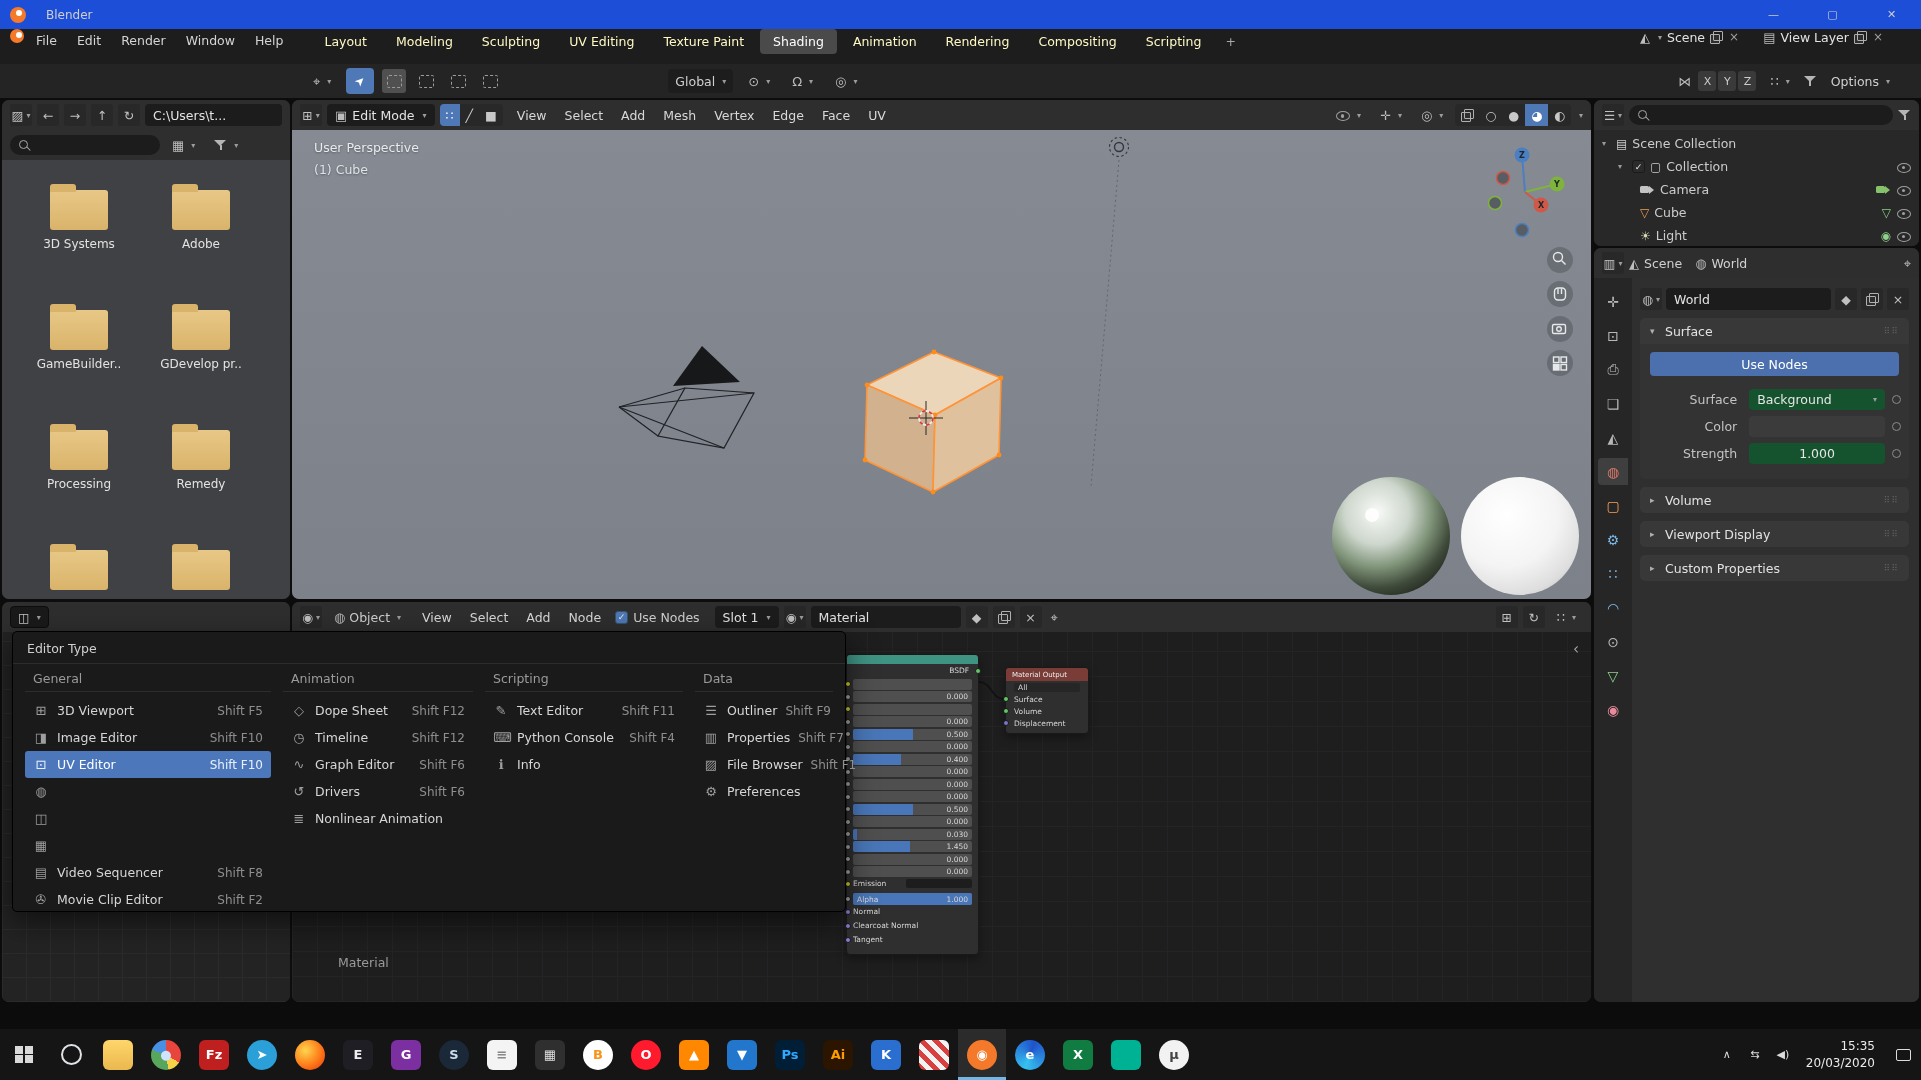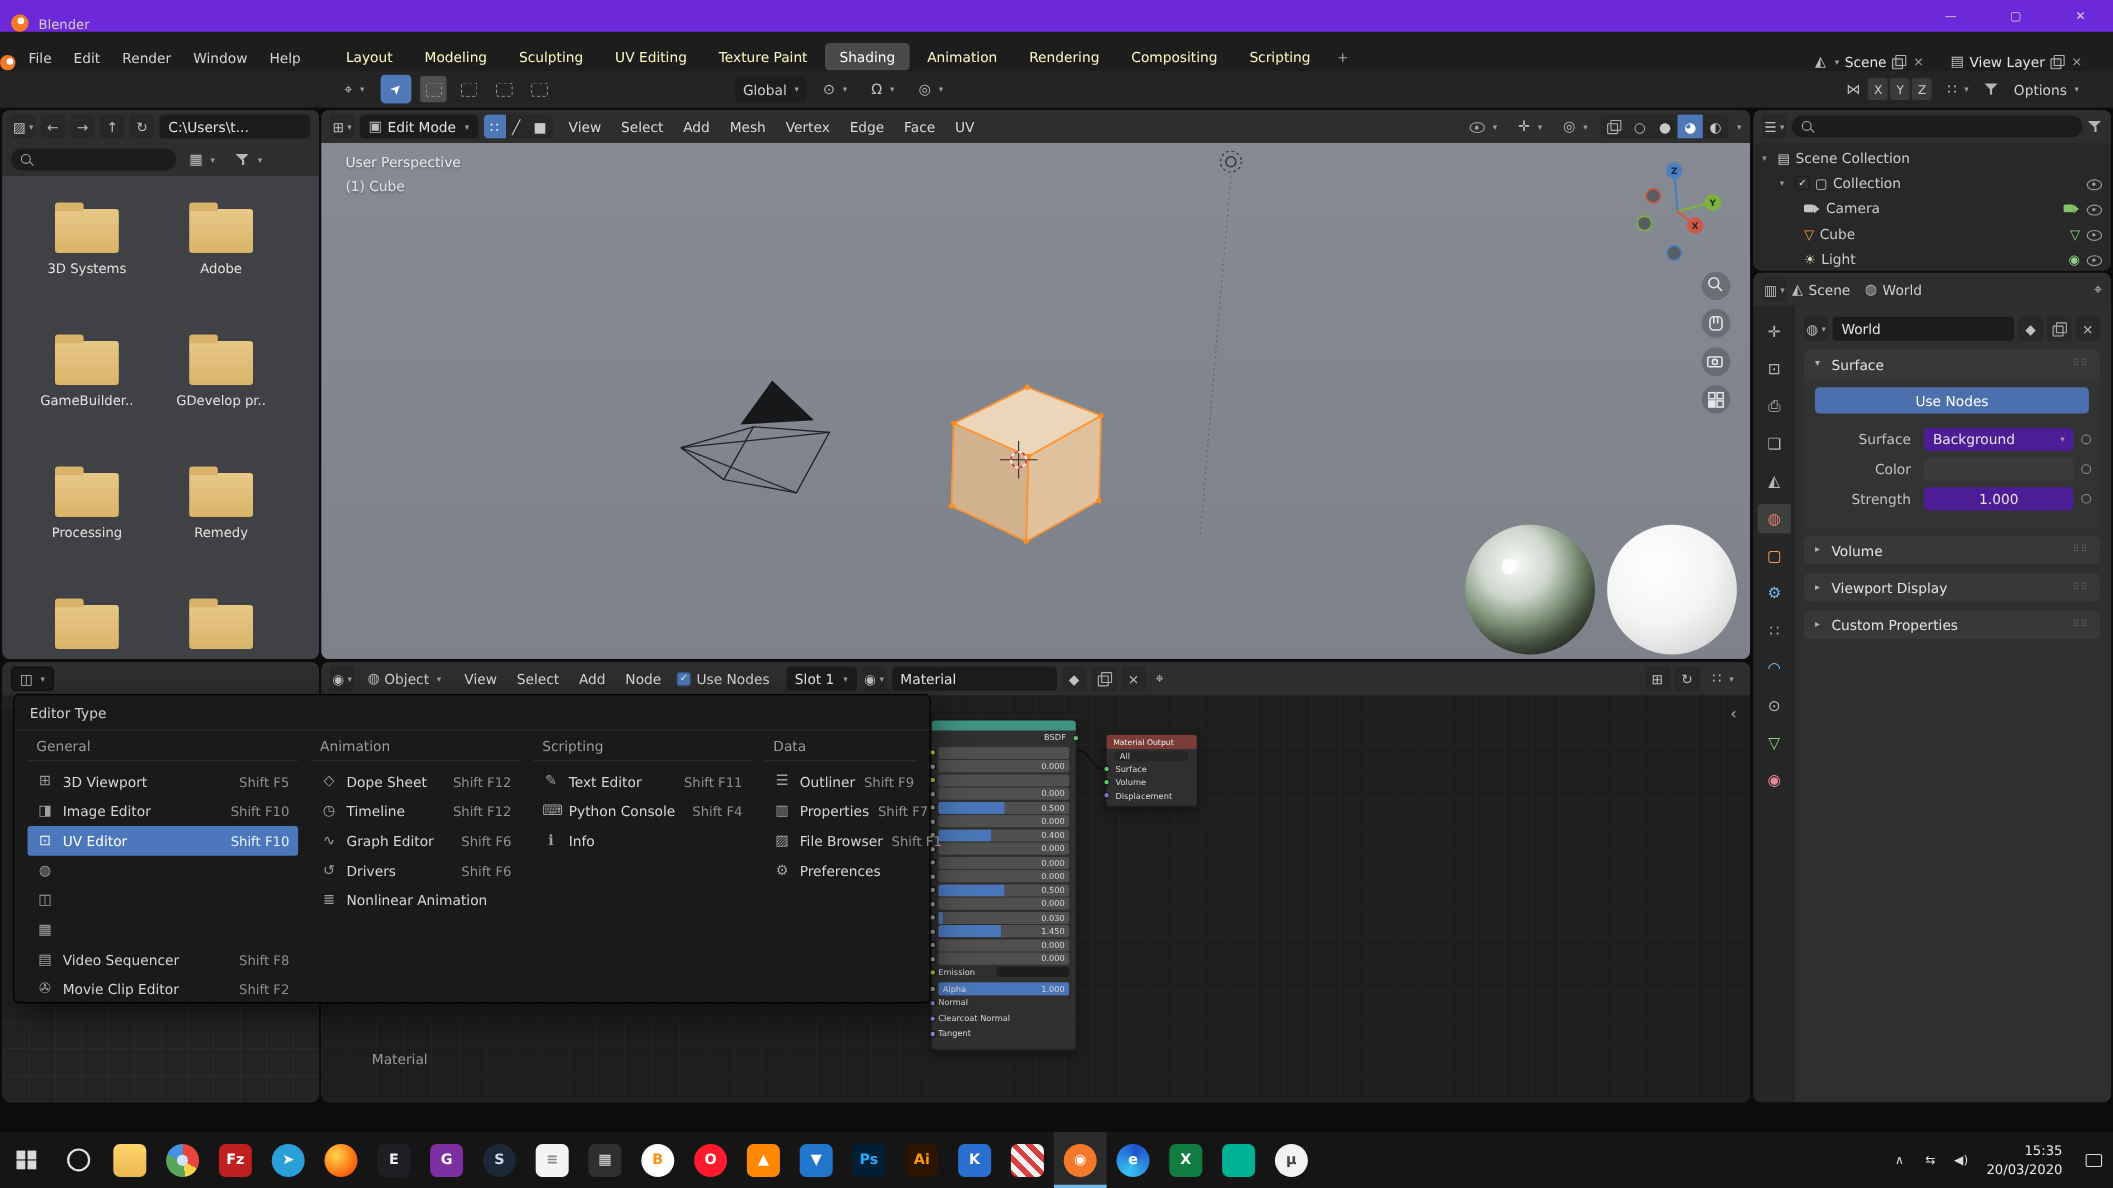--- a/index.html
+++ b/index.html
@@ -2,28 +2,28 @@
 <html><head>
 <meta charset="utf-8">
 <style>
 *{box-sizing:border-box;margin:0;padding:0}
 body{margin:0;background:#000;font-family:"DejaVu Sans","Liberation Sans",sans-serif}
 .screen{position:relative;width:1921px;height:1080px;background:#0c0c0c;color:#d0d0d0;font-size:12.5px;overflow:hidden}
 .ico{display:inline-flex;align-items:center;justify-content:center;color:#bdbdbd;font-size:13px;line-height:1}
 .caret{font-size:8px;color:#9c9c9c;margin-left:3px}
 .grow{flex:1}
 
-.titlebar{position:absolute;left:0;top:0;width:1921px;height:29px;background:#6d28d9;display:flex;align-items:flex-end;padding-left:10px;gap:9px}
+.titlebar{position:absolute;left:0;top:0;width:1921px;height:29px;background:#1d4ed8;display:flex;align-items:center;padding-left:10px;gap:20px}
 .titlebar .t{color:#cfcfcf;font-size:12px}
 .winbtns{margin-left:auto;display:flex;height:29px}
 .winbtn{width:59px;height:29px;display:flex;align-items:center;justify-content:center;color:#cfcfcf;font-size:11px}
 .blogo{width:16px;height:16px;border-radius:50%;background:#f5792a;position:relative;display:inline-block;flex:none}
 .blogo::after{content:'';position:absolute;width:6px;height:6px;border-radius:50%;background:#fff;left:6px;top:3px}
 
-.menubar{position:absolute;left:0;top:29px;width:1921px;height:35px;background:#1d1d1d;display:flex;align-items:flex-end;padding:0 0;gap:2px}
+.menubar{position:absolute;left:0;top:29px;width:1921px;height:35px;background:#1d1d1d;display:flex;align-items:flex-start;padding:0 10px;gap:2px}
 .mitem{padding:4px 10px;color:#d4d4d4;border-radius:3px;white-space:nowrap}
 .wstabs{display:flex;gap:3px;margin-left:16px}
 .wstab{padding:5px 13px;border-radius:4px;color:#fef9c3;white-space:nowrap}
 .wstab[data-state="active"]{background:#4a4a4a;color:#fff}
 .addws{padding:5px 9px;color:#a8a8a8}
 .mbright{margin-left:auto;display:flex;gap:22px;padding-right:26px}
 .mbgroup{display:flex;align-items:center;gap:5px}
 .mbgroup .txt{color:#e2e2e2;white-space:nowrap}
 .sbtn{color:#9f9f9f;font-size:12px;padding:1px 2px}
 
@@ -125,21 +125,21 @@
 .pcontent{flex:1;background:#2f2f2f;padding:8px 10px 0 8px}
 .idrow{display:flex;align-items:center;gap:4px;margin-top:2px}
 .panel{background:#383838;border-radius:5px;margin-top:8px;overflow:hidden}
 .ph{height:26px;display:flex;align-items:center;gap:7px;padding:0 10px;color:#e2e2e2}
 .ph .arr{color:#b0b0b0;font-size:9px;width:8px}
 .grip{margin-left:auto;color:#5e5e5e;font-size:9px;letter-spacing:1px}
 .pbody{padding:2px 8px 12px;background:#333}
 .usenodes{height:24px;margin:6px 2px 10px;background:#4b70ad;border-radius:4px;display:flex;align-items:center;justify-content:center;color:#fff;gap:6px}
 .prow{display:flex;align-items:center;height:27px}
 .plab{width:40%;text-align:right;padding-right:12px;color:#c3c3c3;white-space:nowrap}
-.pfield{flex:1;height:21px;background:#4c1d95;border-radius:4px;display:flex;align-items:center;padding:0 8px;color:#e6e6e6}
+.pfield{flex:1;height:21px;background:#14532d;border-radius:4px;display:flex;align-items:center;padding:0 8px;color:#e6e6e6}
 .pfield.center{justify-content:center}
 .pfield.swatch{background:#3b3b3b}
 .adot{width:9px;height:9px;border:1.2px solid #8a8a8a;border-radius:50%;margin-left:7px;flex:none}
 
 .popup{position:absolute;left:12px;top:631px;width:834px;height:281px;background:#1a1a1a;border:1px solid #000;border-radius:5px;box-shadow:0 10px 30px rgba(0,0,0,.55);z-index:50;padding:4px 0}
 .popup-title{padding:5px 14px;color:#cfcfcf}
 .popup-sep{height:1px;background:#2d2d2d;margin:2px 0 4px}
 .cols{display:flex;padding:0 6px}
 .col{padding:0 6px}
 .col1{width:258px}.col2{width:202px}.col3{width:210px}.col4{width:150px}

